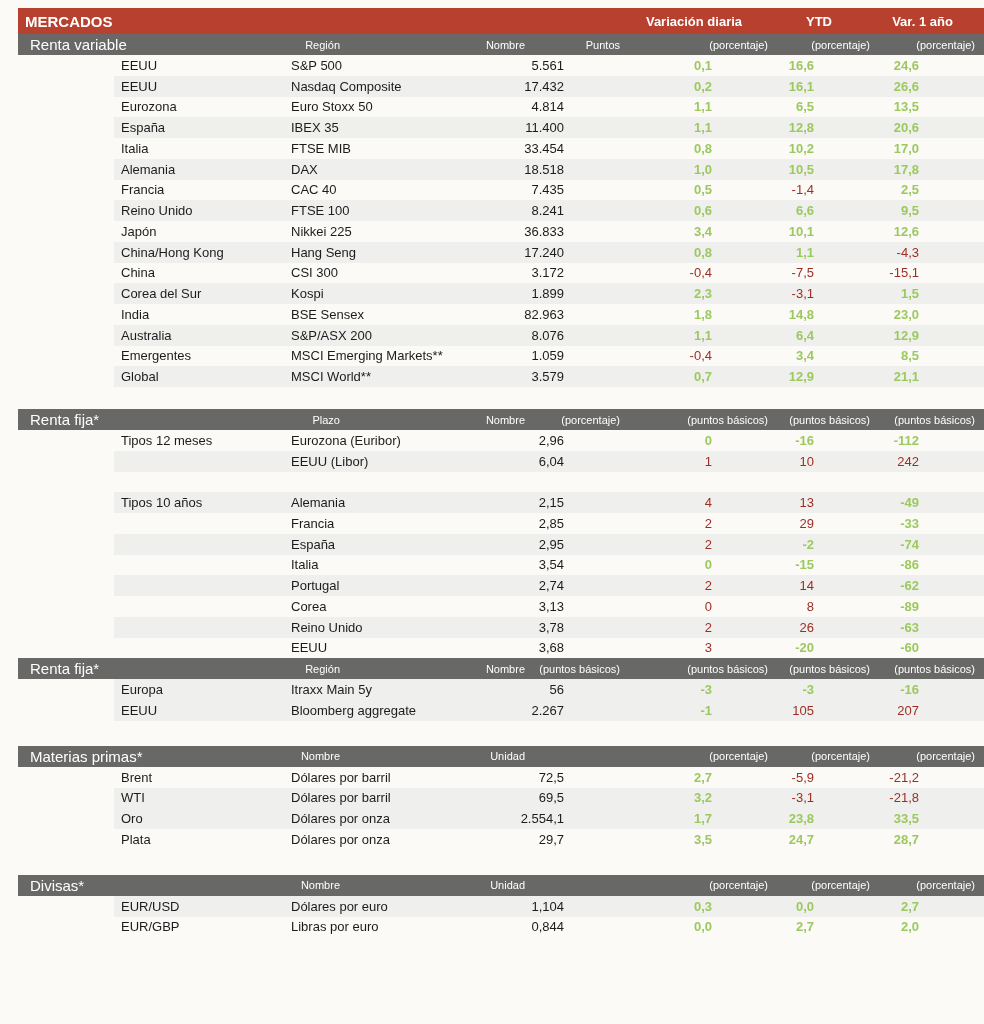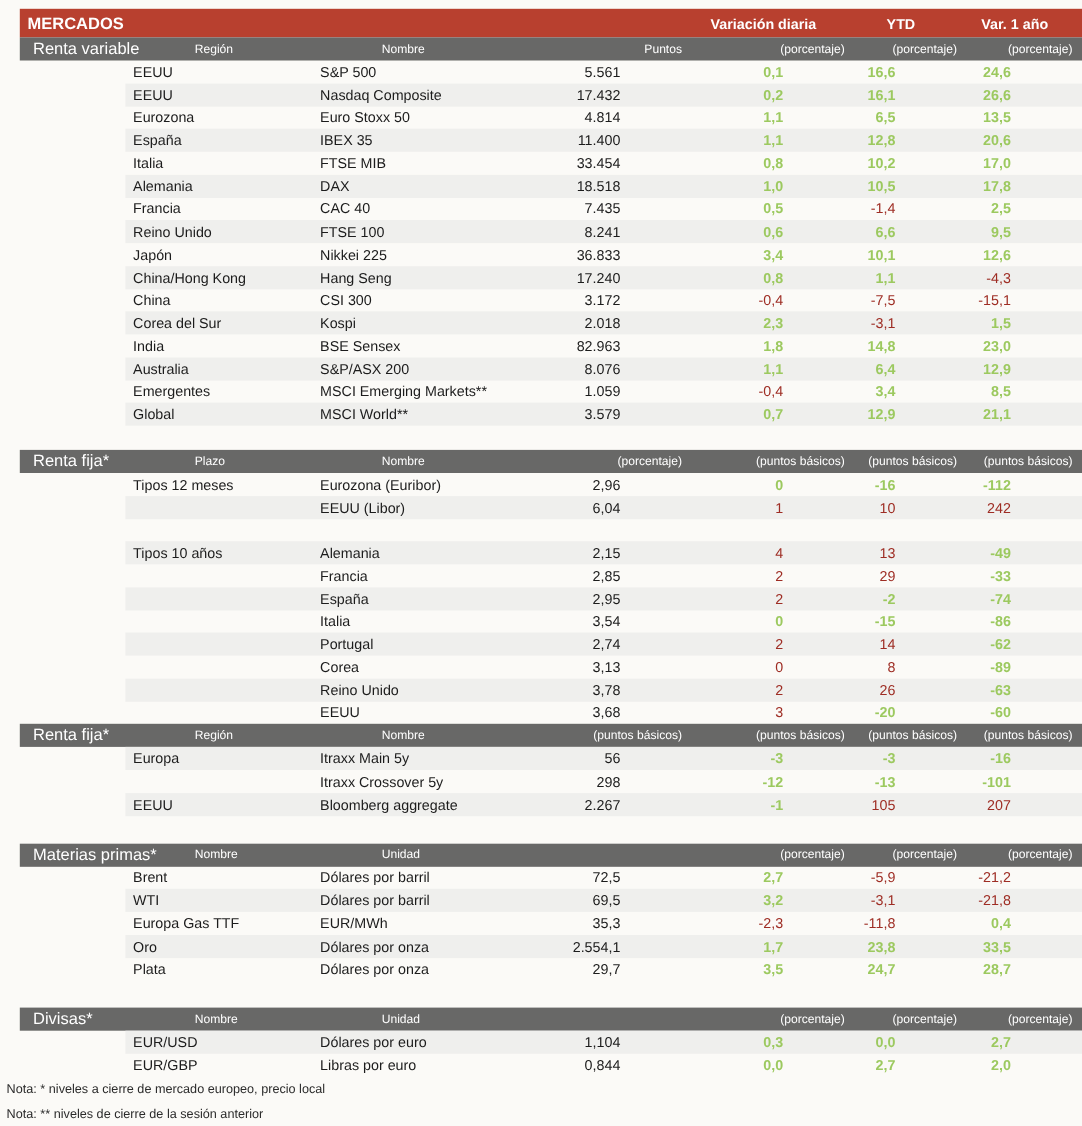--- a/index.html
+++ b/index.html
@@ -21,21 +21,21 @@
   .tb-col.last { padding-right:9px; }
 
   
   .sec-head {
     background:#686867; color:#fff; height:21px;
     display:grid; grid-template-columns:152px 814px; align-items:center;
   }
   .sh-label { font-size:15px; padding-left:12px; white-space:nowrap; }
   .sh-cols { display:grid; grid-template-columns:170px 185px 95px 148px 102px 114px; }
   .hcell { font-size:11px; white-space:nowrap; }
-  .hcell.h0, .hcell.h1 { text-align:left; padding-left:7px; }
+  .hcell.h0, .hcell.h1 { text-align:right; padding-left:7px; }
   .hcell.h2, .hcell.h3, .hcell.h4 { text-align:right; }
   .hcell.h5 { text-align:right; padding-right:9px; }
 
   
   .trow {
     margin-left:96px; height:20.75px;
     display:grid; grid-template-columns:170px 185px 95px 148px 102px 114px;
     align-items:center; font-size:13px; color:#1C1C1C;
   }
   .trow.stripe { background:#EFEFED; }
@@ -162,21 +162,21 @@
           <div class="cell c0">China</div>
           <div class="cell c1">CSI 300</div>
           <div class="cell c2">3.172</div>
           <div class="cell c3 neg">-0,4</div>
           <div class="cell c4 neg">-7,5</div>
           <div class="cell c5 neg">-15,1</div>
         </div>
         <div class="trow stripe">
           <div class="cell c0">Corea del Sur</div>
           <div class="cell c1">Kospi</div>
-          <div class="cell c2">2.018</div>
+          <div class="cell c2">1.899</div>
           <div class="cell c3 pos">2,3</div>
           <div class="cell c4 neg">-3,1</div>
           <div class="cell c5 pos">1,5</div>
         </div>
         <div class="trow">
           <div class="cell c0">India</div>
           <div class="cell c1">BSE Sensex</div>
           <div class="cell c2">82.963</div>
           <div class="cell c3 pos">1,8</div>
           <div class="cell c4 pos">14,8</div>
@@ -325,28 +325,20 @@
     </div>
     <div class="rows">
         <div class="trow stripe">
           <div class="cell c0">Europa</div>
           <div class="cell c1">Itraxx Main 5y</div>
           <div class="cell c2">56</div>
           <div class="cell c3 pos">-3</div>
           <div class="cell c4 pos">-3</div>
           <div class="cell c5 pos">-16</div>
         </div>
-        <div class="trow">
-          <div class="cell c0"></div>
-          <div class="cell c1">Itraxx Crossover 5y</div>
-          <div class="cell c2">298</div>
-          <div class="cell c3 pos">-12</div>
-          <div class="cell c4 pos">-13</div>
-          <div class="cell c5 pos">-101</div>
-        </div>
         <div class="trow stripe">
           <div class="cell c0">EEUU</div>
           <div class="cell c1">Bloomberg aggregate</div>
           <div class="cell c2">2.267</div>
           <div class="cell c3 pos">-1</div>
           <div class="cell c4 neg">105</div>
           <div class="cell c5 neg">207</div>
         </div>
       </div>
 
@@ -373,28 +365,20 @@
           <div class="cell c5 neg">-21,2</div>
         </div>
         <div class="trow stripe">
           <div class="cell c0">WTI</div>
           <div class="cell c1">Dólares por barril</div>
           <div class="cell c2">69,5</div>
           <div class="cell c3 pos">3,2</div>
           <div class="cell c4 neg">-3,1</div>
           <div class="cell c5 neg">-21,8</div>
         </div>
-        <div class="trow">
-          <div class="cell c0">Europa Gas TTF</div>
-          <div class="cell c1">EUR/MWh</div>
-          <div class="cell c2">35,3</div>
-          <div class="cell c3 neg">-2,3</div>
-          <div class="cell c4 neg">-11,8</div>
-          <div class="cell c5 pos">0,4</div>
-        </div>
         <div class="trow stripe">
           <div class="cell c0">Oro</div>
           <div class="cell c1">Dólares por onza</div>
           <div class="cell c2">2.554,1</div>
           <div class="cell c3 pos">1,7</div>
           <div class="cell c4 pos">23,8</div>
           <div class="cell c5 pos">33,5</div>
         </div>
         <div class="trow">
           <div class="cell c0">Plata</div>
@@ -433,17 +417,13 @@
           <div class="cell c1">Libras por euro</div>
           <div class="cell c2">0,844</div>
           <div class="cell c3 pos">0,0</div>
           <div class="cell c4 pos">2,7</div>
           <div class="cell c5 pos">2,0</div>
         </div>
       </div>
 
   </div>
 
-  <div class="notes">
-    <div class="note">Nota: * niveles a cierre de mercado europeo, precio local</div>
-    <div class="note">Nota: ** niveles de cierre de la sesión anterior</div>
-  </div>
 </div>
 
 </body></html>

